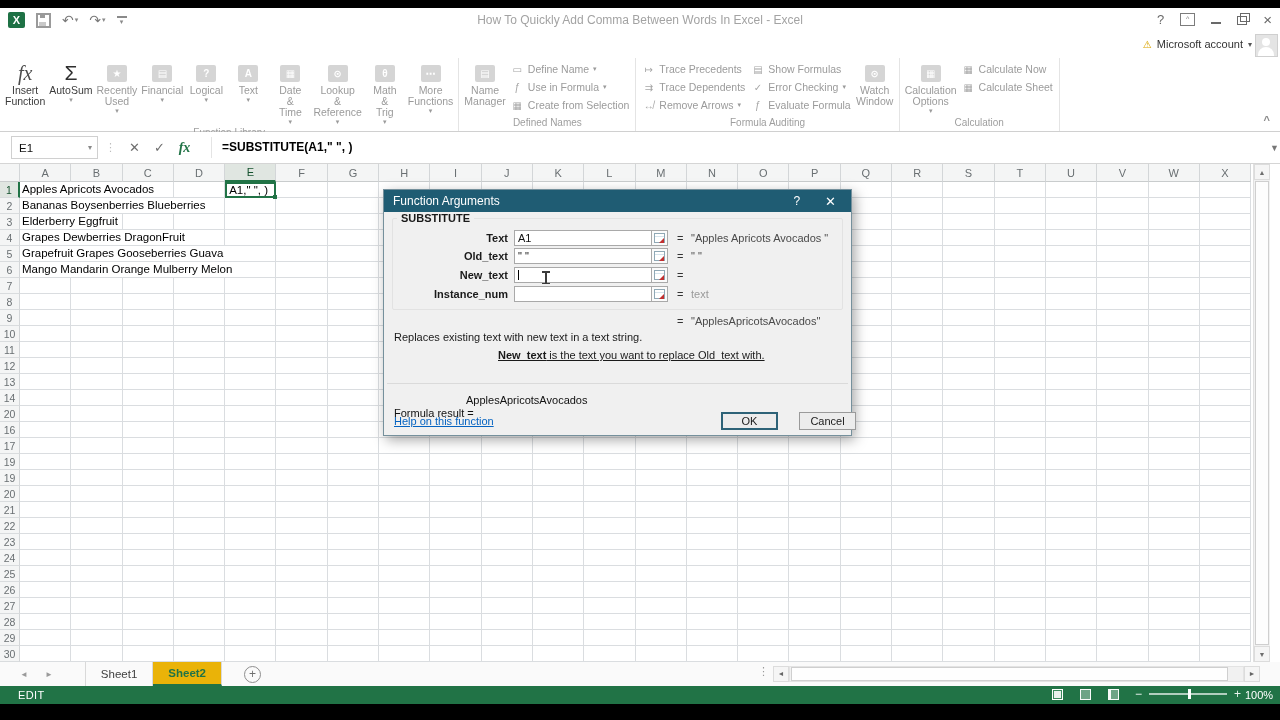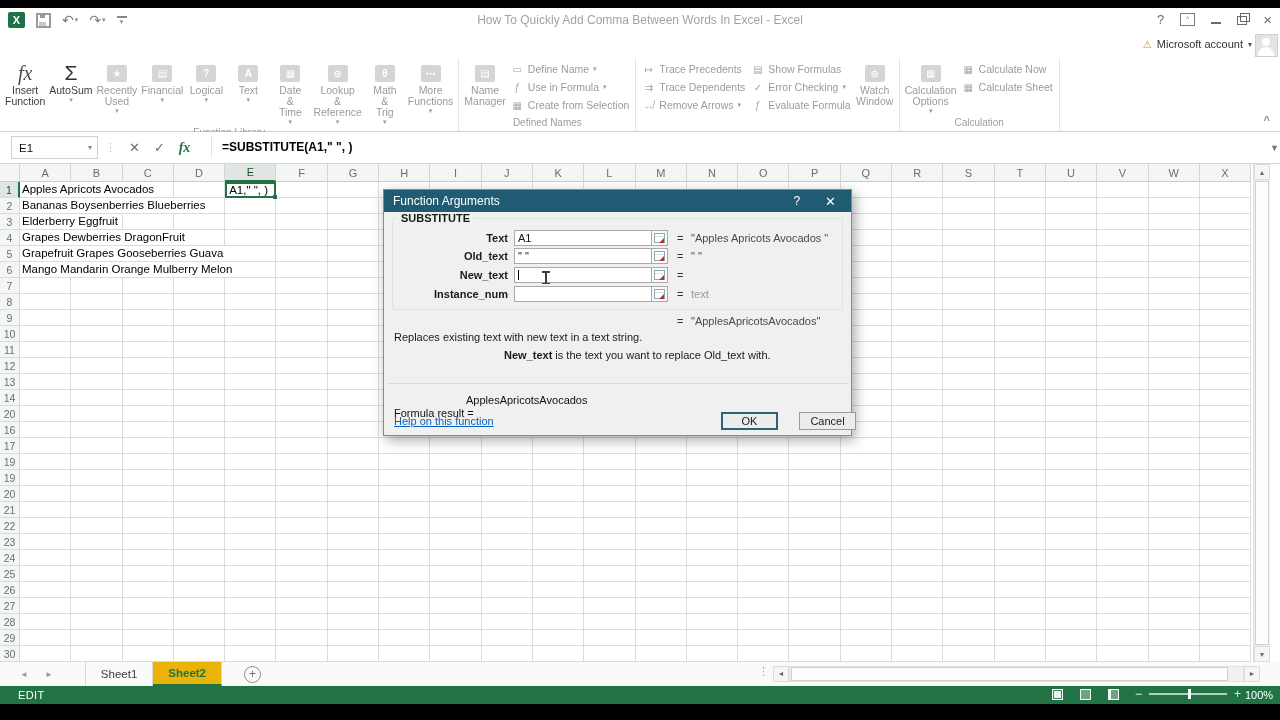--- a/index.html
+++ b/index.html
@@ -116,21 +116,21 @@
   .refbtn{position:absolute;left:267px;width:17px;height:16px;background:#fbfbfb;border:1px solid #a9a9a9;
           box-sizing:border-box;display:flex;align-items:center;justify-content:center;}
   .refg{position:relative;width:9px;height:8px;border:1px solid #8fa8b5;
         background:linear-gradient(#fff 0 2px,#d6e4ec 2px 3px,#fff 3px);}
   .refg::after{content:"";position:absolute;right:0px;bottom:-1px;width:0;height:0;
                border-bottom:5px solid #c22f2f;border-left:5px solid transparent;}
   .feq{position:absolute;left:293px;font-size:11px;color:#333;line-height:16px;}
   .fres{position:absolute;left:307px;font-size:11px;color:#4a4a4a;white-space:nowrap;line-height:16px;}
   .fres.hint{color:#9a9a9a;}
   .ddesc{position:absolute;left:10px;top:141px;font-size:11px;color:#1a1a1a;}
-  .dhint{position:absolute;left:120px;top:159px;font-size:11px;color:#1a1a1a;}
+  .dhint{position:absolute;left:114px;top:159px;font-size:11px;color:#1a1a1a;text-decoration:underline;}
   .dhint b{font-weight:bold;}
   .dsep{position:absolute;left:3px;right:3px;top:193px;height:1px;background:#dadada;}
   .dres{position:absolute;left:10px;top:204px;font-size:11px;color:#111;margin-top:13px;}
   .dresv{position:absolute;left:82px;top:204px;font-size:11px;color:#111;}
   .dlink{position:absolute;left:10px;top:225px;font-size:11px;color:#0563c1;text-decoration:underline;}
   .dbtn{position:absolute;top:222px;width:57px;height:18px;background:#ececec;border:1px solid #9a9a9a;
         font-size:11px;color:#1a1a1a;display:flex;align-items:center;justify-content:center;box-sizing:border-box;}
   .dbtn.ok{left:337px;border:2px solid #2d6277;}
   .dbtn.cancel{left:415px;}
   .ibeam{position:absolute;left:158px;top:81px;width:8px;height:13px;z-index:12;}
@@ -366,20 +366,21 @@
           <div class="rbig">
             <div class="book">
               <span>⊙</span>
             </div>
             <div class="lbl">
               <div>Watch</div>
               <div>Window</div>
             </div>
           </div>
         </div>
+        <div class="rglabel">Formula Auditing</div>
       </div>
       <div class="rgroup">
         <div class="rgc">
           <div class="rbig">
             <div class="book">
               <span>▦</span>
             </div>
             <div class="lbl">
               <div>Calculation</div>
               <div>Options</div>

